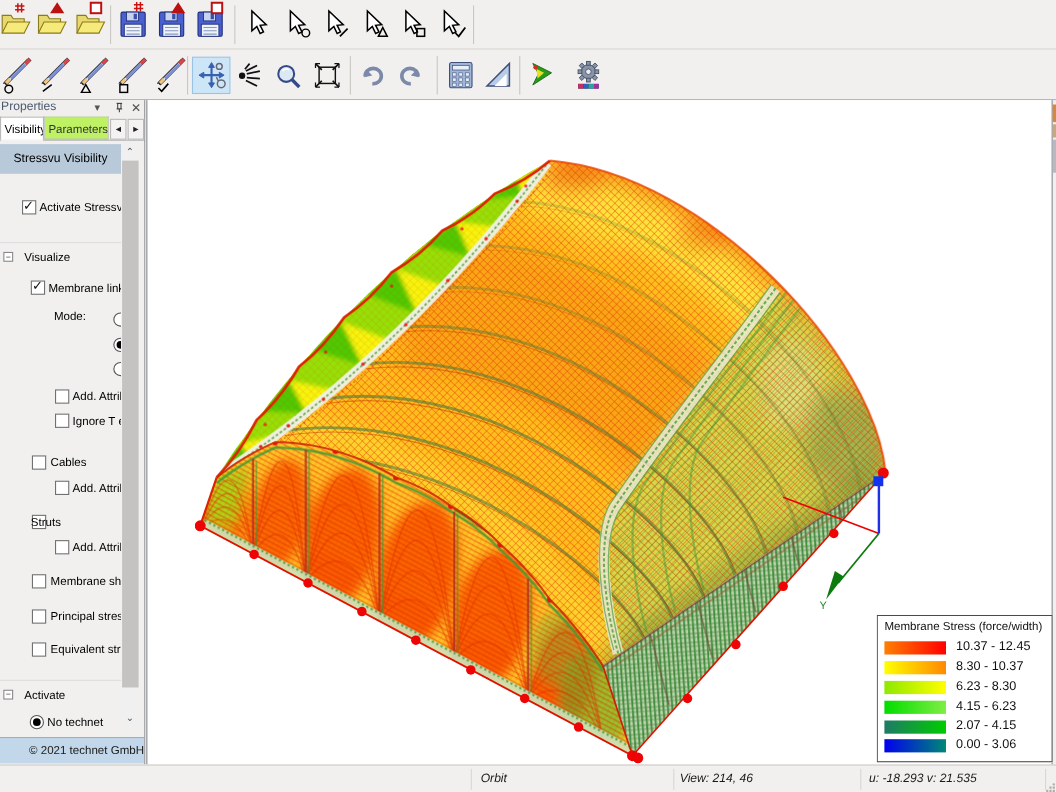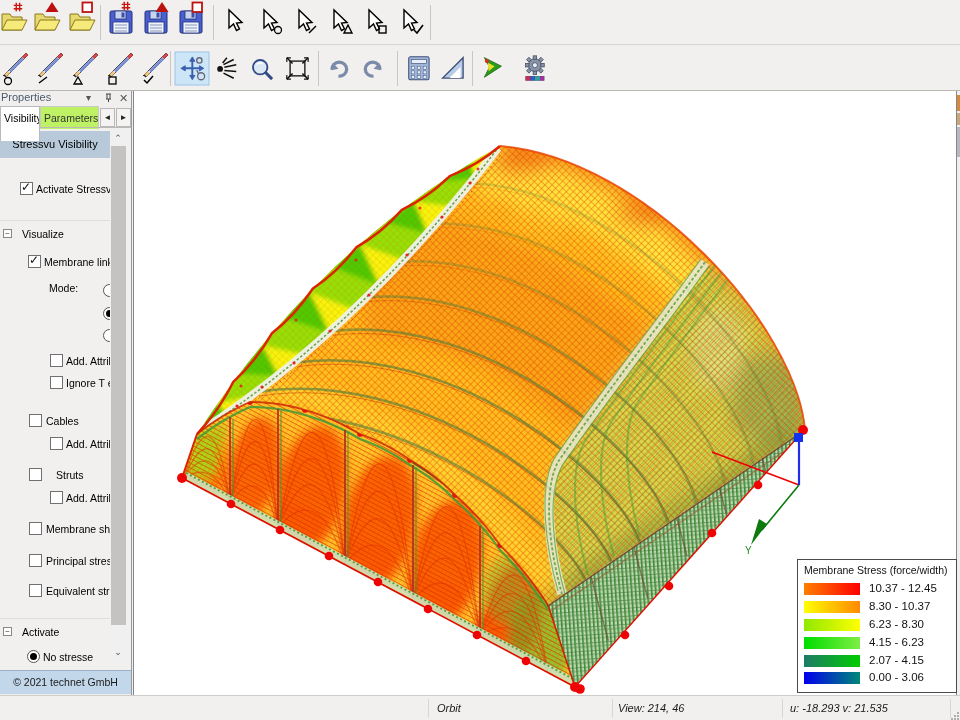--- a/index.html
+++ b/index.html
@@ -10,41 +10,41 @@
 #tb1 { top:0; height:45px; border-bottom:1px solid #d9d7d3; }
 #tb2 { top:46px; height:45px; border-bottom:1px solid #b9b7b3; }
 #viewport { position:absolute; left:133px; top:91px; width:824px; height:604px;
   background:#ffffff; border-left:1px solid #828790; border-right:1px solid #828790; }
 #panel { position:absolute; left:0; top:91px; width:132px; height:604px;
   background:#f0efee; border-right:1px solid #9a9a9a; font-size:11px; color:#000; }
 #ptitle { position:absolute; left:0; top:0; width:131px; height:13px;
   color:#4a5a6e; font-size:11px; padding-left:1px; }
 .pico { position:absolute; top:1px; color:#555; font-size:10px; }
 #tabs { position:absolute; left:0; top:14px; width:131px; height:23px; }
-.tab { position:absolute; top:1px; height:35px; font-size:10.5px; padding:5px 0 0 3px; white-space:nowrap; overflow:hidden; }
+.tab { position:absolute; top:1px; height:21px; font-size:10.5px; padding:5px 0 0 3px; white-space:nowrap; overflow:hidden; }
 #tabv { left:0; width:40px; background:#fff; border:1px solid #b9b9b9; border-bottom:none; z-index:2; }
 #tabp { left:40px; width:59px; color:#333; background:#bef264; border:1px solid #c9c9c9; border-bottom:1px solid #b9b9b9;}
 .tarr { position:absolute; top:3px; width:15px; height:19px; background:#f4f3f2;
   border:1px solid #b9b9b9; font-size:8px; text-align:center; line-height:18px; color:#222;}
 #pbody { position:absolute; left:0; top:38px; width:131px; height:541px; background:#f1f0ef; }
 #phead { position:absolute; left:0; top:2px; width:110px; height:27px; background:#b8cada;
   text-align:center; line-height:27px; font-size:11px; }
 .cb { position:absolute; width:13px; height:13px; background:#fff; border:1px solid #707070; }
 .ck { position:absolute; font-size:12px; color:#111; margin-top:-3px; margin-left:0px;}
 .lbl { position:absolute; font-size:10.5px; white-space:nowrap; }
 .radio { position:absolute; width:13px; height:13px; border:1px solid #555; border-radius:50%; background:#fff; }
 .rdot { position:absolute; width:7px; height:7px; border-radius:50%; background:#000; margin:2px; }
 .exp { position:absolute; width:9px; height:9px; border:1px solid #888; background:#fff;
   font-size:8px; line-height:7px; text-align:center; color:#333; }
 .hline { position:absolute; left:0; width:110px; height:1px; background:#ddd; }
 #sbar { position:absolute; left:110px; top:0px; width:17px; height:533px; background:#f0f0f0; }
 #sthumb { position:absolute; left:1px; top:17px; width:15px; height:479px; background:#c5c3c1; }
 .sarr { position:absolute; left:0; width:16px; font-size:9px; color:#555; text-align:center; }
 #pfoot { position:absolute; left:0; top:579px; width:131px; height:24px; background:#c2d7ea;
-  border-top:1px solid #9ab0c4; font-size:10.5px; text-align:center; line-height:23px; color:#1a1a1a;}
+  border-top:1px solid #9ab0c4; font-size:10.5px; text-align:right; line-height:23px; color:#1a1a1a;}
 #status { position:absolute; left:0; top:695px; width:960px; height:25px; background:#f1f0ee;
   border-top:1px solid #cfcdc9; font-size:11px; color:#1a1a1a; }
 .st { position:absolute; top:6px;font-style:italic; }
 .sdiv { position:absolute; top:3px; width:1px; height:19px; background:#d9d7d3; }
 #legend { position:absolute; left:797px; top:559px; width:160px; height:134px;
   background:#fff; border:1px solid #4a4a4a; font-size:11px; z-index:5;}
 .lrow { position:absolute; left:6px; height:12px; width:56px; }
 .llab { position:absolute; left:71px; font-size:11.5px; color:#111; white-space:nowrap;}
 </style>
 </head>
@@ -303,36 +303,36 @@
     <div class="radio" style="left:103px;top:200px"></div>
     <div class="cb" style="left:50px;top:225px"></div>
     <div class="lbl" style="left:66px;top:226px">Add. Attrib.</div>
     <div class="cb" style="left:50px;top:247px"></div>
     <div class="lbl" style="left:66px;top:248px">Ignore T ele</div>
     <div class="cb" style="left:29px;top:285px"></div>
     <div class="lbl" style="left:46px;top:286px">Cables</div>
     <div class="cb" style="left:50px;top:308px"></div>
     <div class="lbl" style="left:66px;top:309px">Add. Attrib.</div>
     <div class="cb" style="left:29px;top:339px"></div>
-    <div class="lbl" style="left:56px;top:340px">Struts</div>
+    <div class="lbl" style="left:28px;top:340px">Struts</div>
     <div class="cb" style="left:50px;top:362px"></div>
     <div class="lbl" style="left:66px;top:363px">Add. Attrib.</div>
     <div class="cb" style="left:29px;top:393px"></div>
     <div class="lbl" style="left:46px;top:394px">Membrane shea</div>
     <div class="cb" style="left:29px;top:425px"></div>
     <div class="lbl" style="left:46px;top:426px">Principal stresse</div>
     <div class="cb" style="left:29px;top:455px"></div>
     <div class="lbl" style="left:46px;top:456px">Equivalent stress</div>
     <div class="hline" style="top:489px"></div>
     <div class="exp" style="left:3px;top:498px">−</div>
     <div class="lbl" style="left:22px;top:497px">Activate</div>
     <div class="radio" style="left:27px;top:521px">
           <div class="rdot"></div>
         </div>
-    <div class="lbl" style="left:43px;top:522px">No stresse</div>
+    <div class="lbl" style="left:43px;top:522px">No technet</div>
     <div id="sbar">
       <div class="sarr" style="top:4px">⌃</div>
       <div id="sthumb"></div>
       <div class="sarr" style="top:518px">⌄</div>
     </div>
   </div>
   <div id="pfoot">© 2021 technet GmbH</div>
 </div>
 
 <svg width="824" height="604" viewBox="133 91 824 604" style="position:absolute;left:133px;top:91px">

